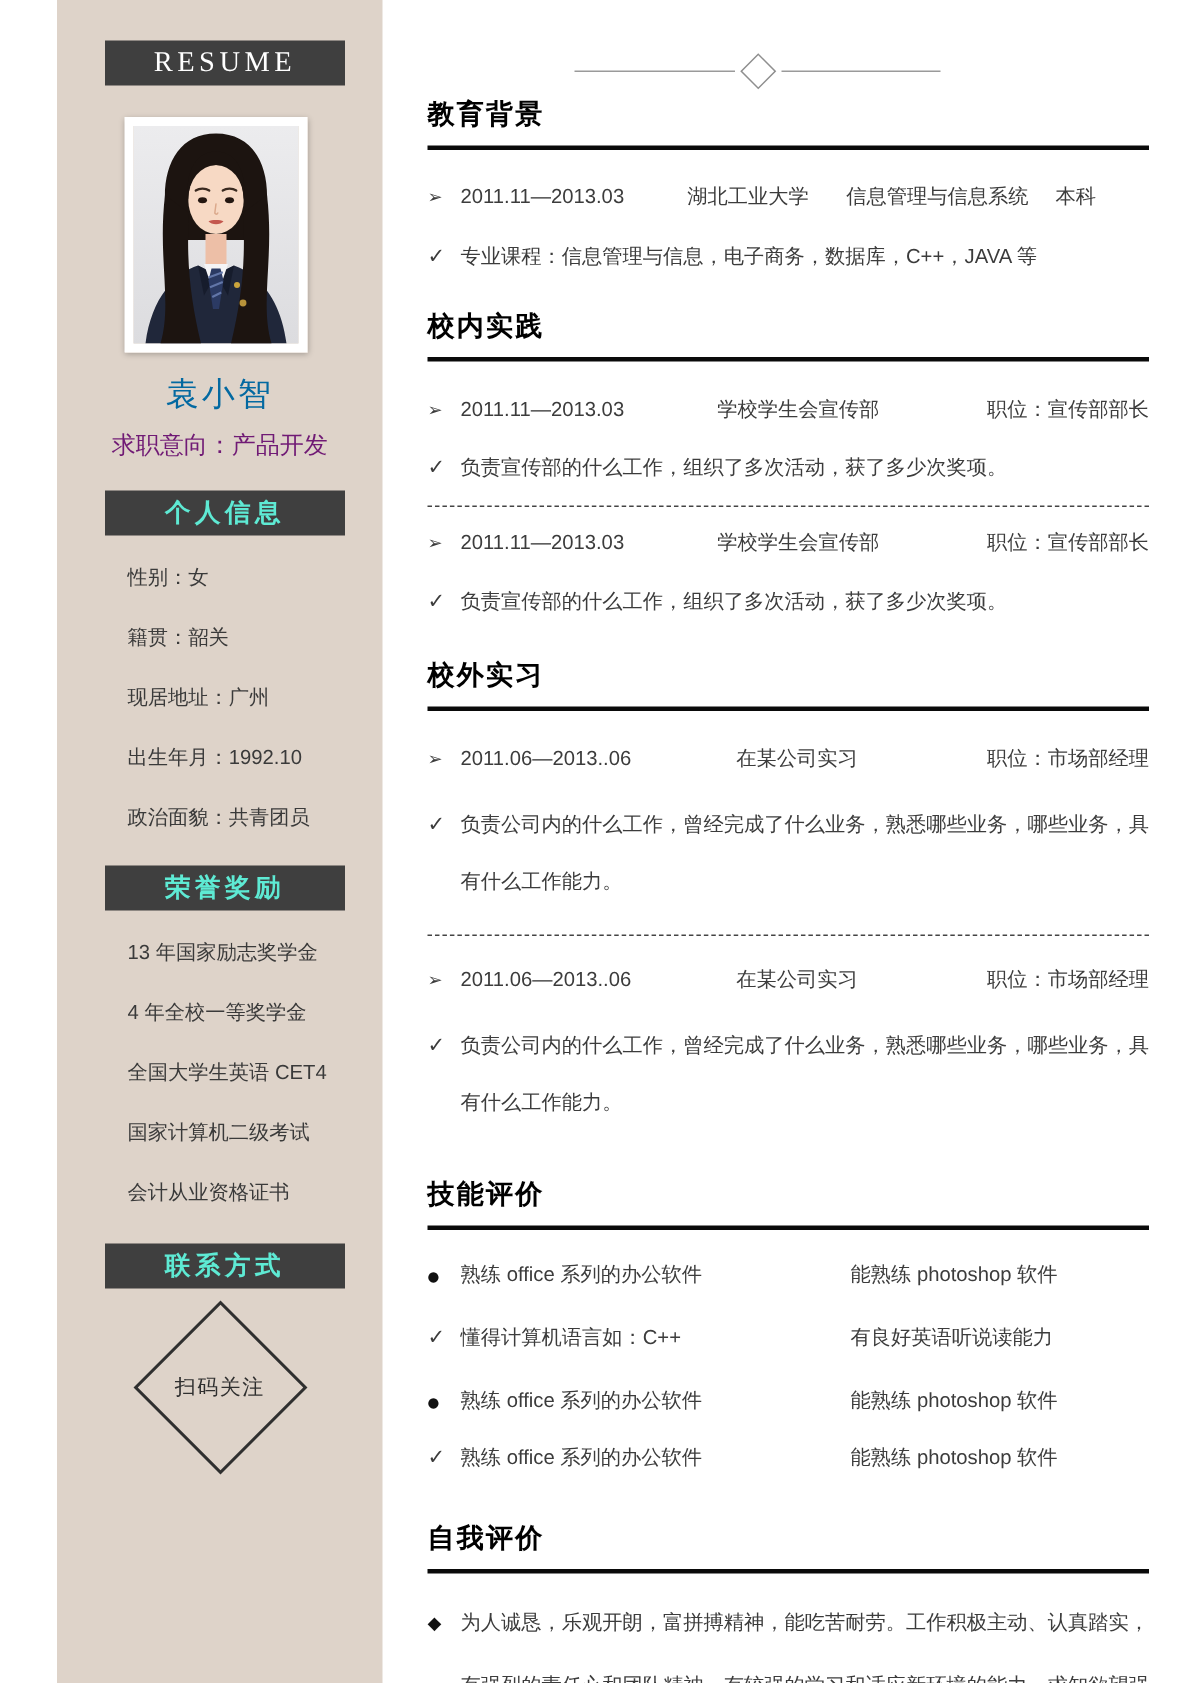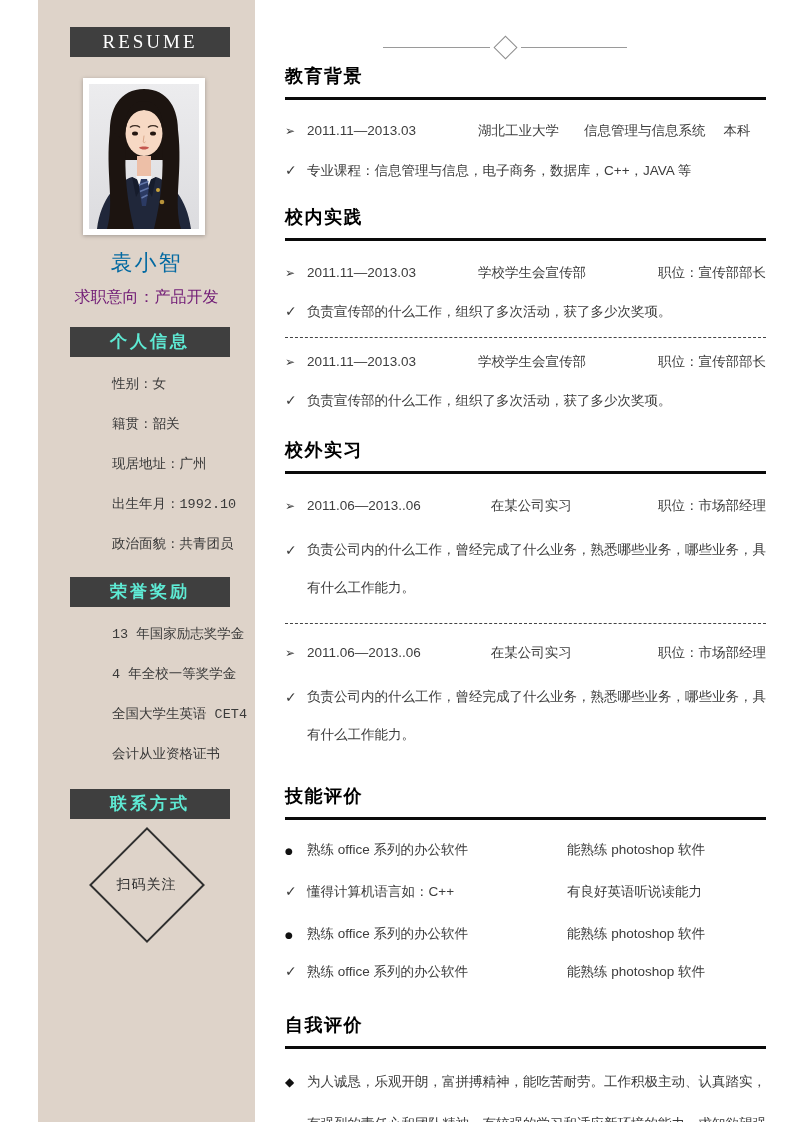--- a/index.html
+++ b/index.html
@@ -23,21 +23,21 @@
   }
   .photo svg{display:block;}
   .name{margin-top:13px;text-align:center;font-size:22px;color:#0369a1;letter-spacing:2px;}
   .objective{margin-top:9px;text-align:center;font-size:16px;color:#701a75;}
   .side-header{
     margin:19px 0 0 32px;width:160px;height:30px;background:#3f3f3f;color:#5eead4;
     font-size:17px;font-weight:bold;letter-spacing:3px;text-align:center;line-height:30px;
   }
   .side-header.h2{margin-top:12px;}
   .side-header.h3{margin-top:14px;}
-  .side-list{list-style:none;margin:8px 0 0 0;padding:0 0 0 74px;font-size:13.5px;color:#3a3a3a;font-family:Liberation Mono, monospace;}
+  .side-list{list-style:none;margin:8px 0 0 0;padding:0 0 0 47px;font-size:13.5px;color:#3a3a3a;}
   .side-list.c3{margin-top:3px;}
   .side-list li{height:40px;line-height:40px;white-space:nowrap;}
   .qr{position:relative;margin-top:10px;height:112px;}
   .qr-box{
     position:absolute;left:50%;top:50%;width:78px;height:78px;
     border:2px solid #2f2f2f;transform:translate(-50%,-50%) rotate(45deg);
   }
   .qr-label{
     position:absolute;left:50%;top:50%;transform:translate(-50%,-50%);
     font-size:14px;color:#2f2f2f;letter-spacing:1px;white-space:nowrap;
@@ -58,21 +58,21 @@
   .sec-title.mt30{margin-top:30px;}
   .sec-title.mt32{margin-top:32px;}
 
   .row{display:flex;align-items:baseline;margin-top:22px;font-size:13.5px;color:#3c3c3c;white-space:nowrap;}
   .row .bullet{width:22px;flex:none;}
   .b-arrow{font-size:12px;font-family:"DejaVu Sans",sans-serif;color:#3c3c3c;}
   .b-check{font-size:14px;font-family:"DejaVu Sans",sans-serif;color:#3c3c3c;}
   .b-dot{font-size:9px;font-family:"DejaVu Sans",sans-serif;color:#111;}
   .b-diamond{font-size:12px;font-family:"DejaVu Sans",sans-serif;color:#111;}
 
-  .edu-school{margin-left:62px;}
+  .edu-school{margin-left:42px;}
   .edu-major{margin-left:25px;}
   .edu-degree{margin-left:18px;}
 
   .org-campus{margin-left:62px;}
   .org-intern{margin-left:70px;}
   .pos-right{margin-left:auto;}
 
   .row.mt23{margin-top:23px;}
   .row.mt21{margin-top:21px;}
   .row.mt20{margin-top:20px;}
@@ -158,20 +158,21 @@
       <li>现居地址：广州</li>
       <li>出生年月：1992.10</li>
       <li>政治面貌：共青团员</li>
     </ul>
 
     <div class="side-header h2">荣誉奖励</div>
     <ul class="side-list">
       <li>13 年国家励志奖学金</li>
       <li>4 年全校一等奖学金</li>
       <li>全国大学生英语 CET4</li>
+      <li>国家计算机二级考试</li>
       <li>会计从业资格证书</li>
     </ul>
 
     <div class="side-header h3">联系方式</div>
 
     <div class="qr">
       <div class="qr-box"></div>
       <div class="qr-label">扫码关注</div>
     </div>
   </aside>

